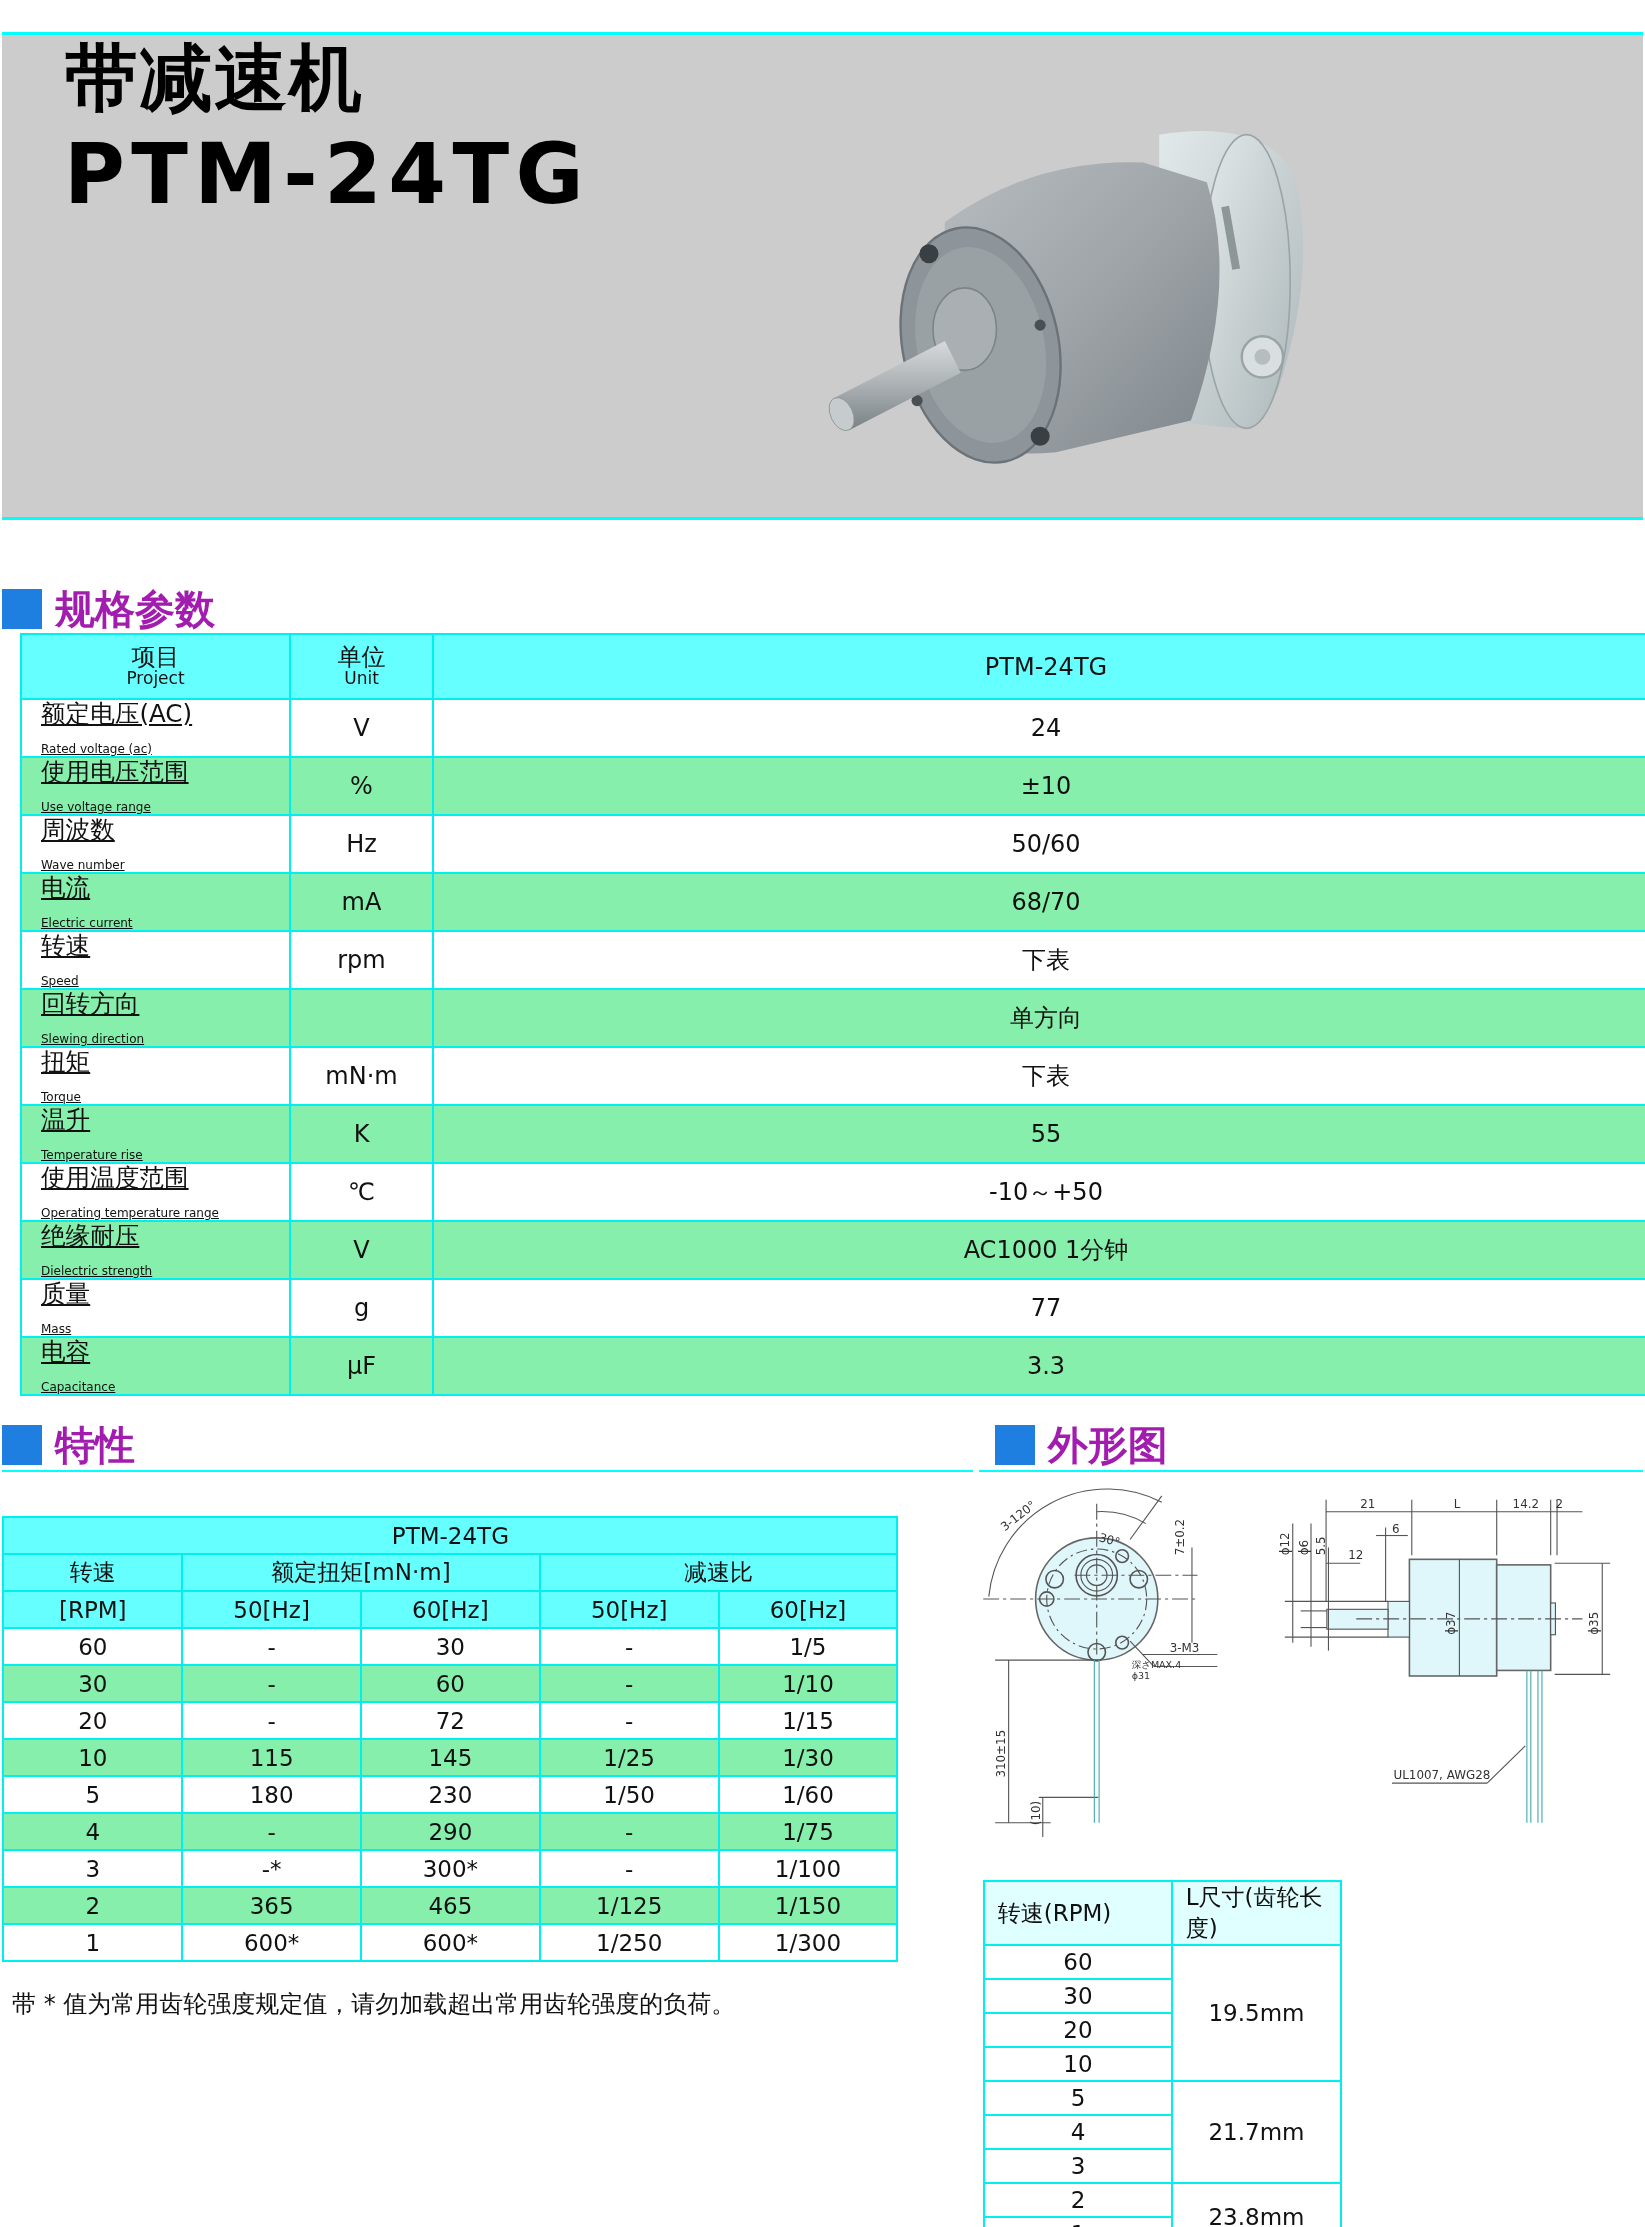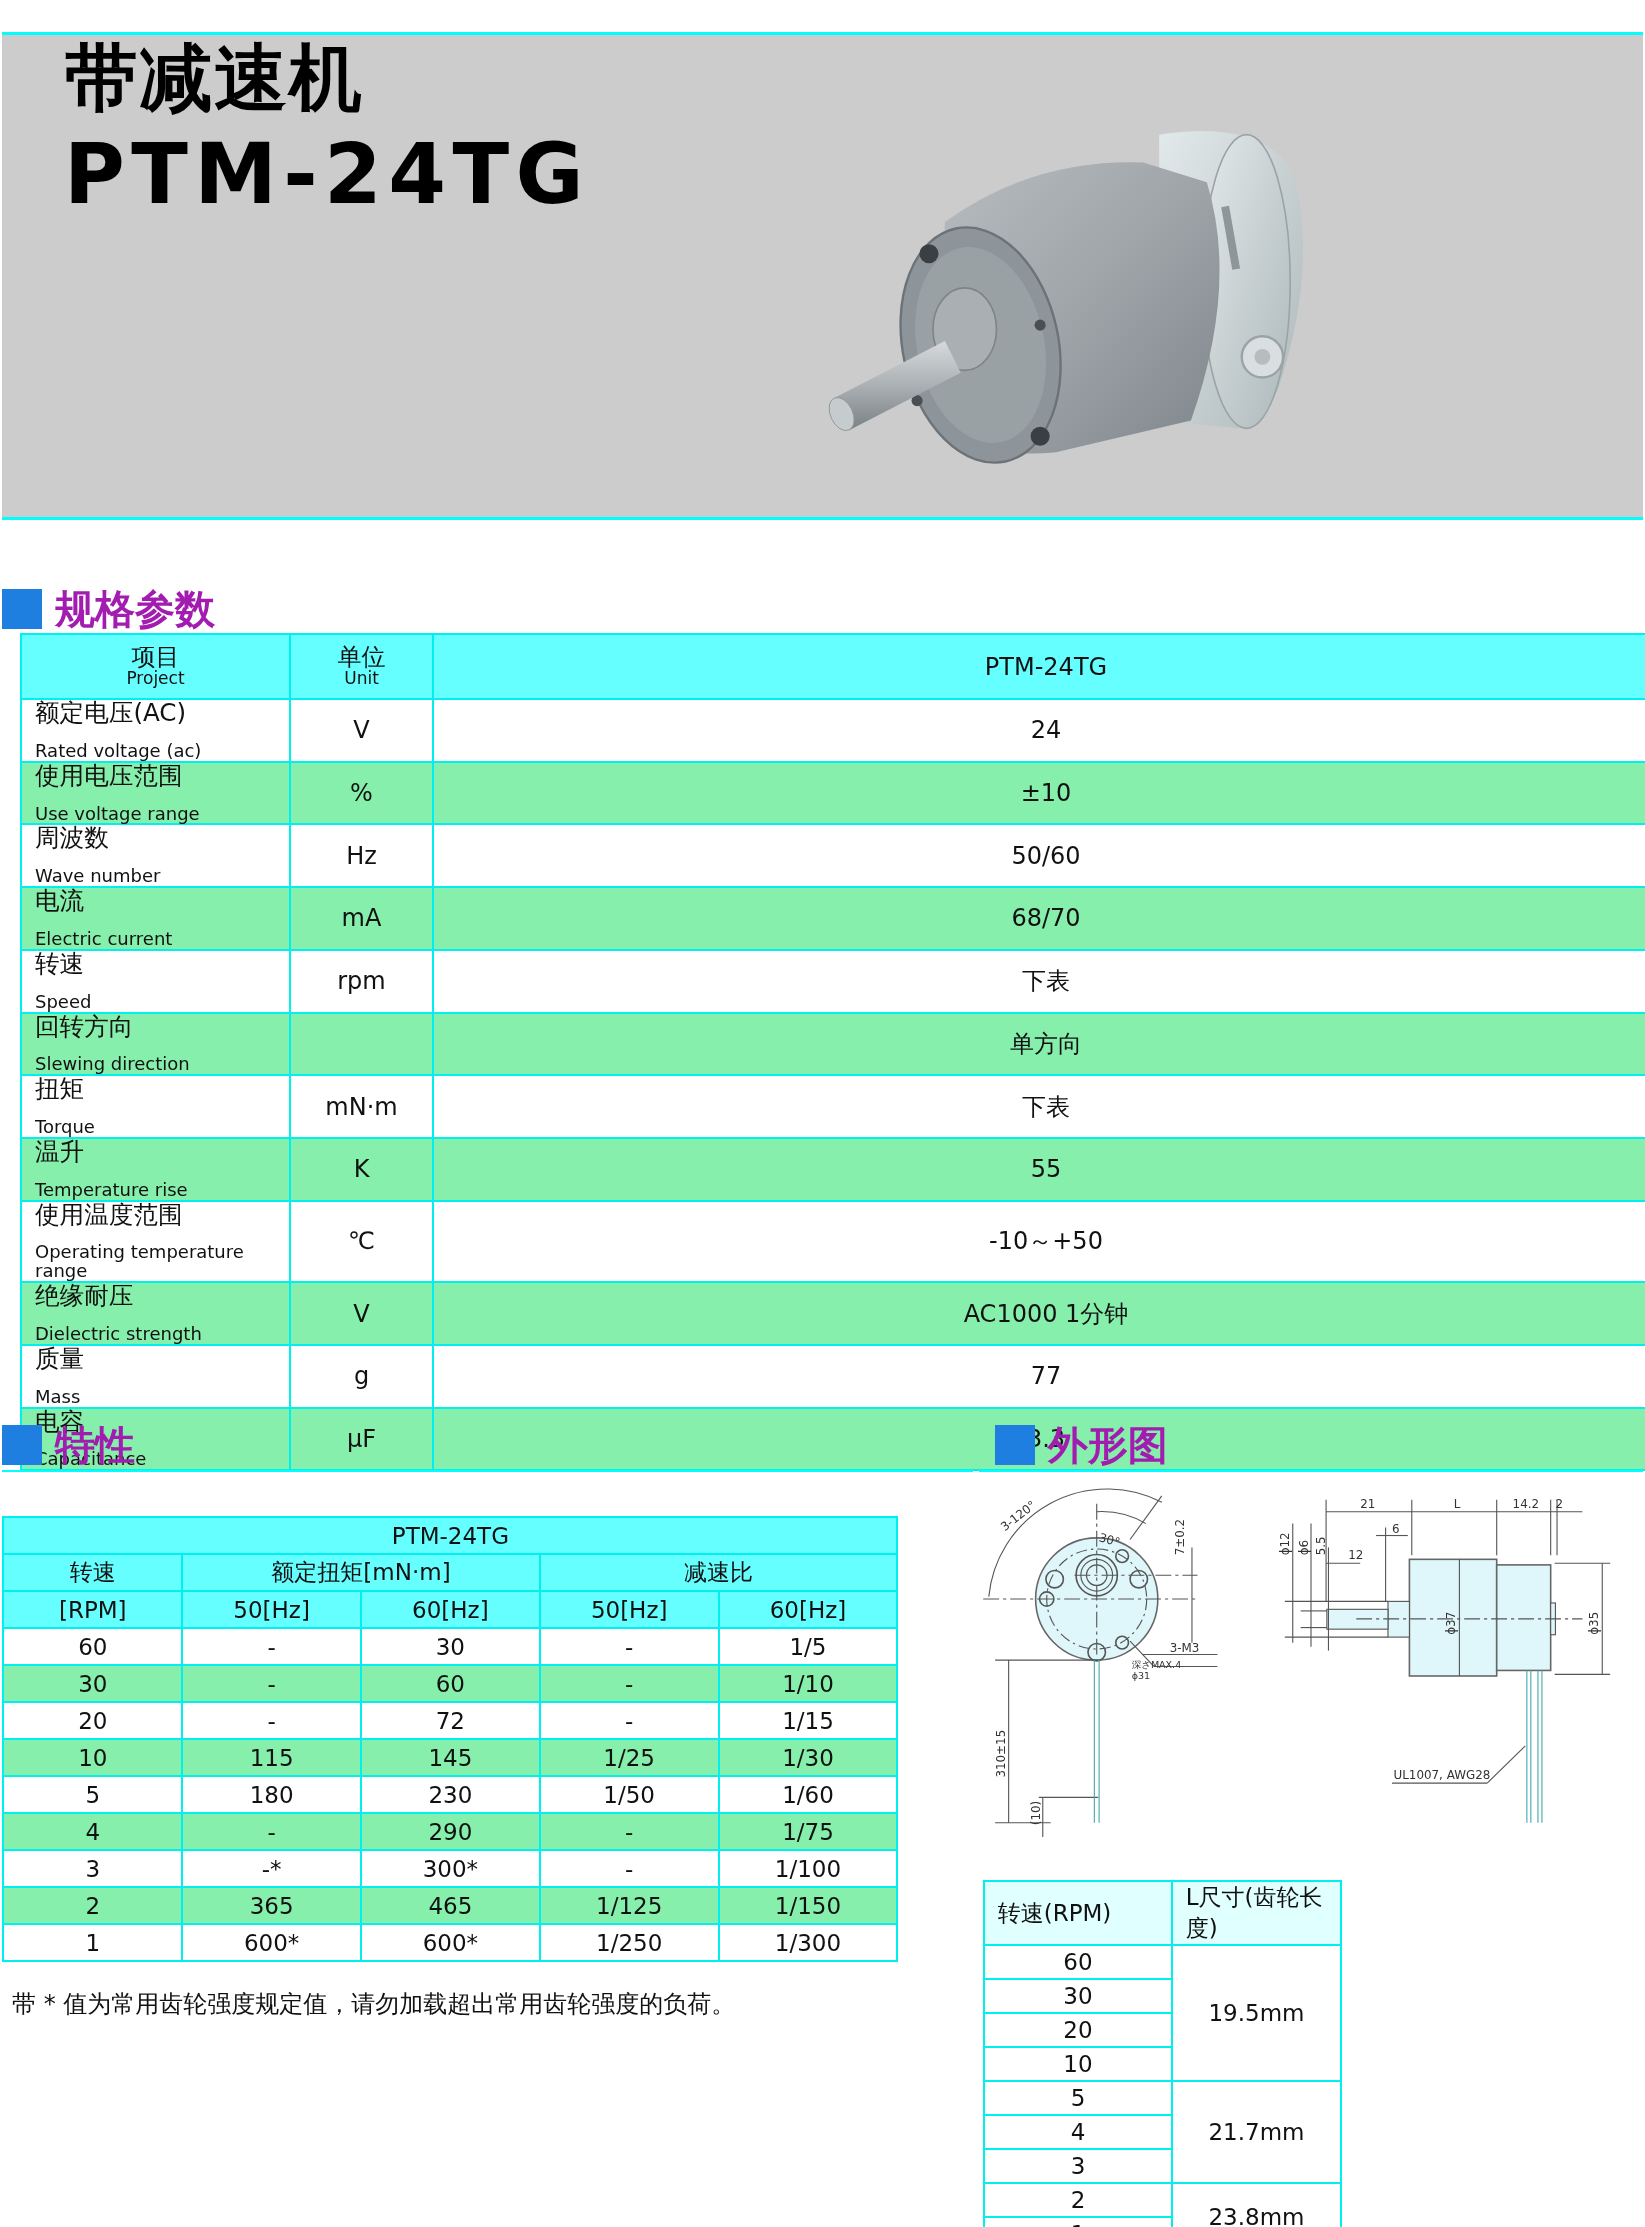--- a/index.html
+++ b/index.html
@@ -22,23 +22,23 @@
 
   
   table { border-collapse:collapse; table-layout:fixed; }
   td { border:2.4px solid #00f0f0; text-align:center; vertical-align:middle; padding:0; }
   .hdr { background:#66ffff; }
   .alt { background:#86efac; }
 
   .spec { left:20px; top:633px; width:1640px; }
   .spec td { height:56px; font-size:24px; }
   .spec tr.h td { height:63px; }
-  .spec .item { text-align:left; padding-left:13px; line-height:1.05; }
+  .spec .item { text-align:left; padding-left:19px; line-height:1.05;text-decoration:underline; }
   .spec .item .cn { font-size:24.6px; display:block; }
-  .spec .item .en { font-size:18px; display:block; margin-top:16px; }
+  .spec .item .en { font-size:12px; display:block; margin-top:16px; }
   .spec .hcell .cn { font-size:24px; display:block; line-height:1.05; }
   .spec .hcell .en { font-size:17px; display:block; line-height:1.05; }
 
   .chars { left:2.4px; top:1516px; width:896px; }
   .chars td { height:35px; font-size:23px; }
 
   .foot { left:12px; top:1988px; font-size:24px; color:#111; }
 
   .ltable { left:983px; top:1880px; width:359px; }
   .ltable td { height:32px; font-size:23px; border-width:2.4px; }

